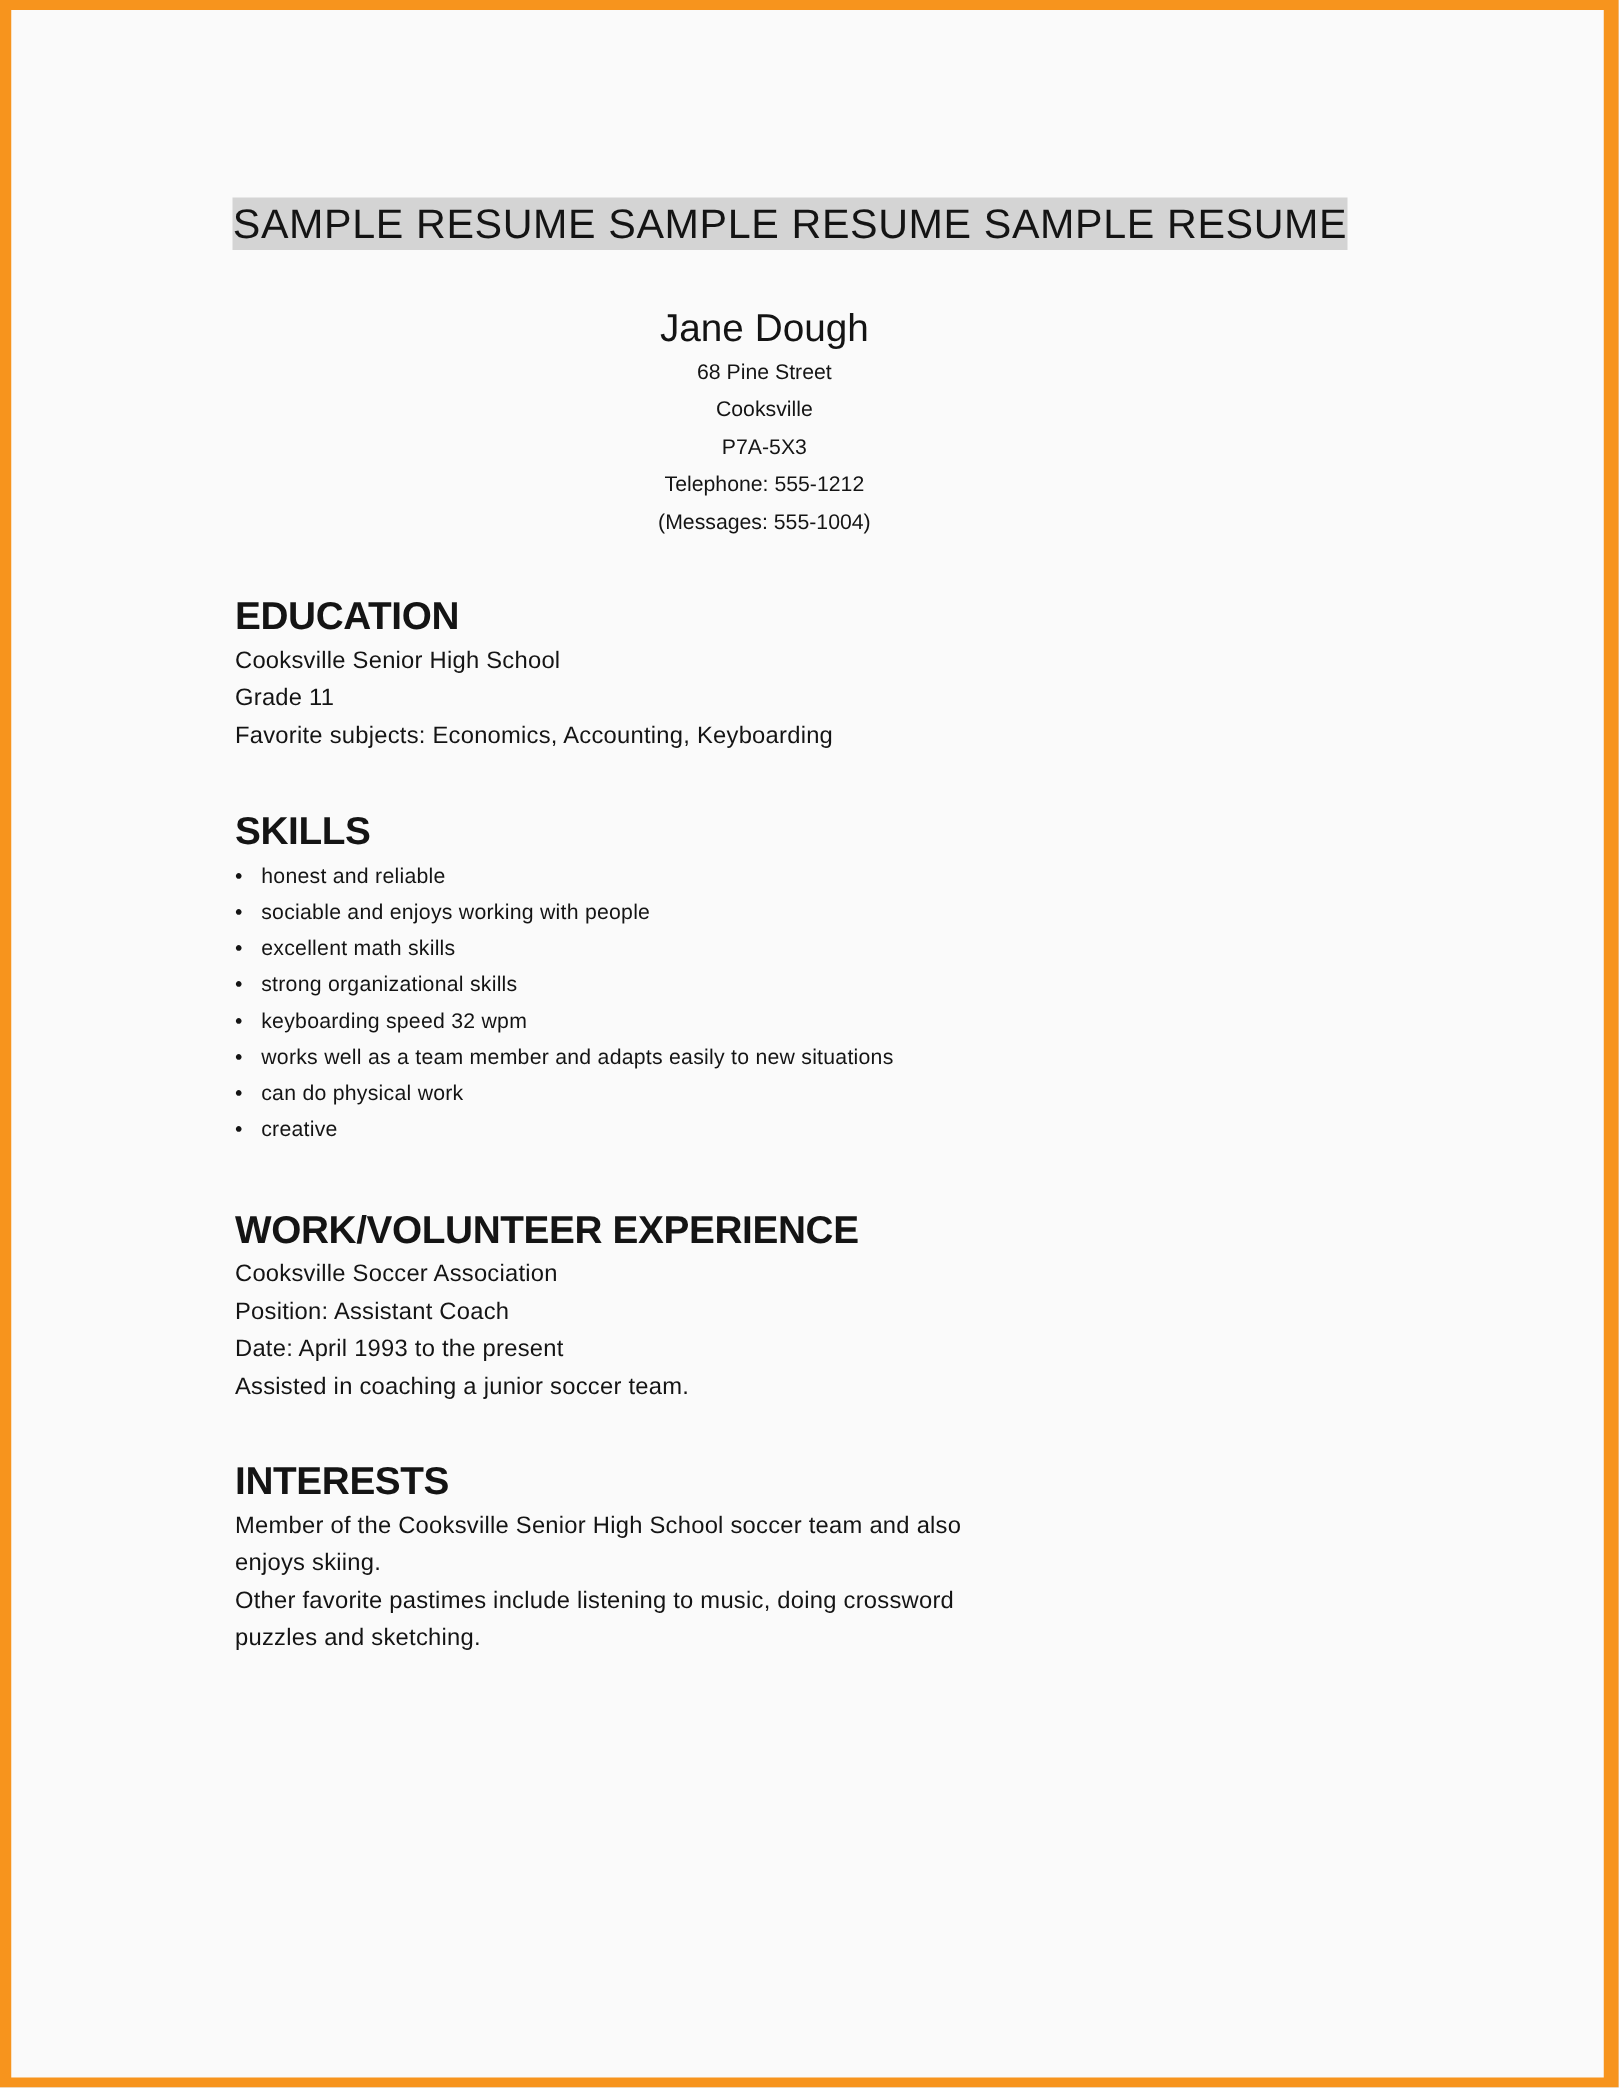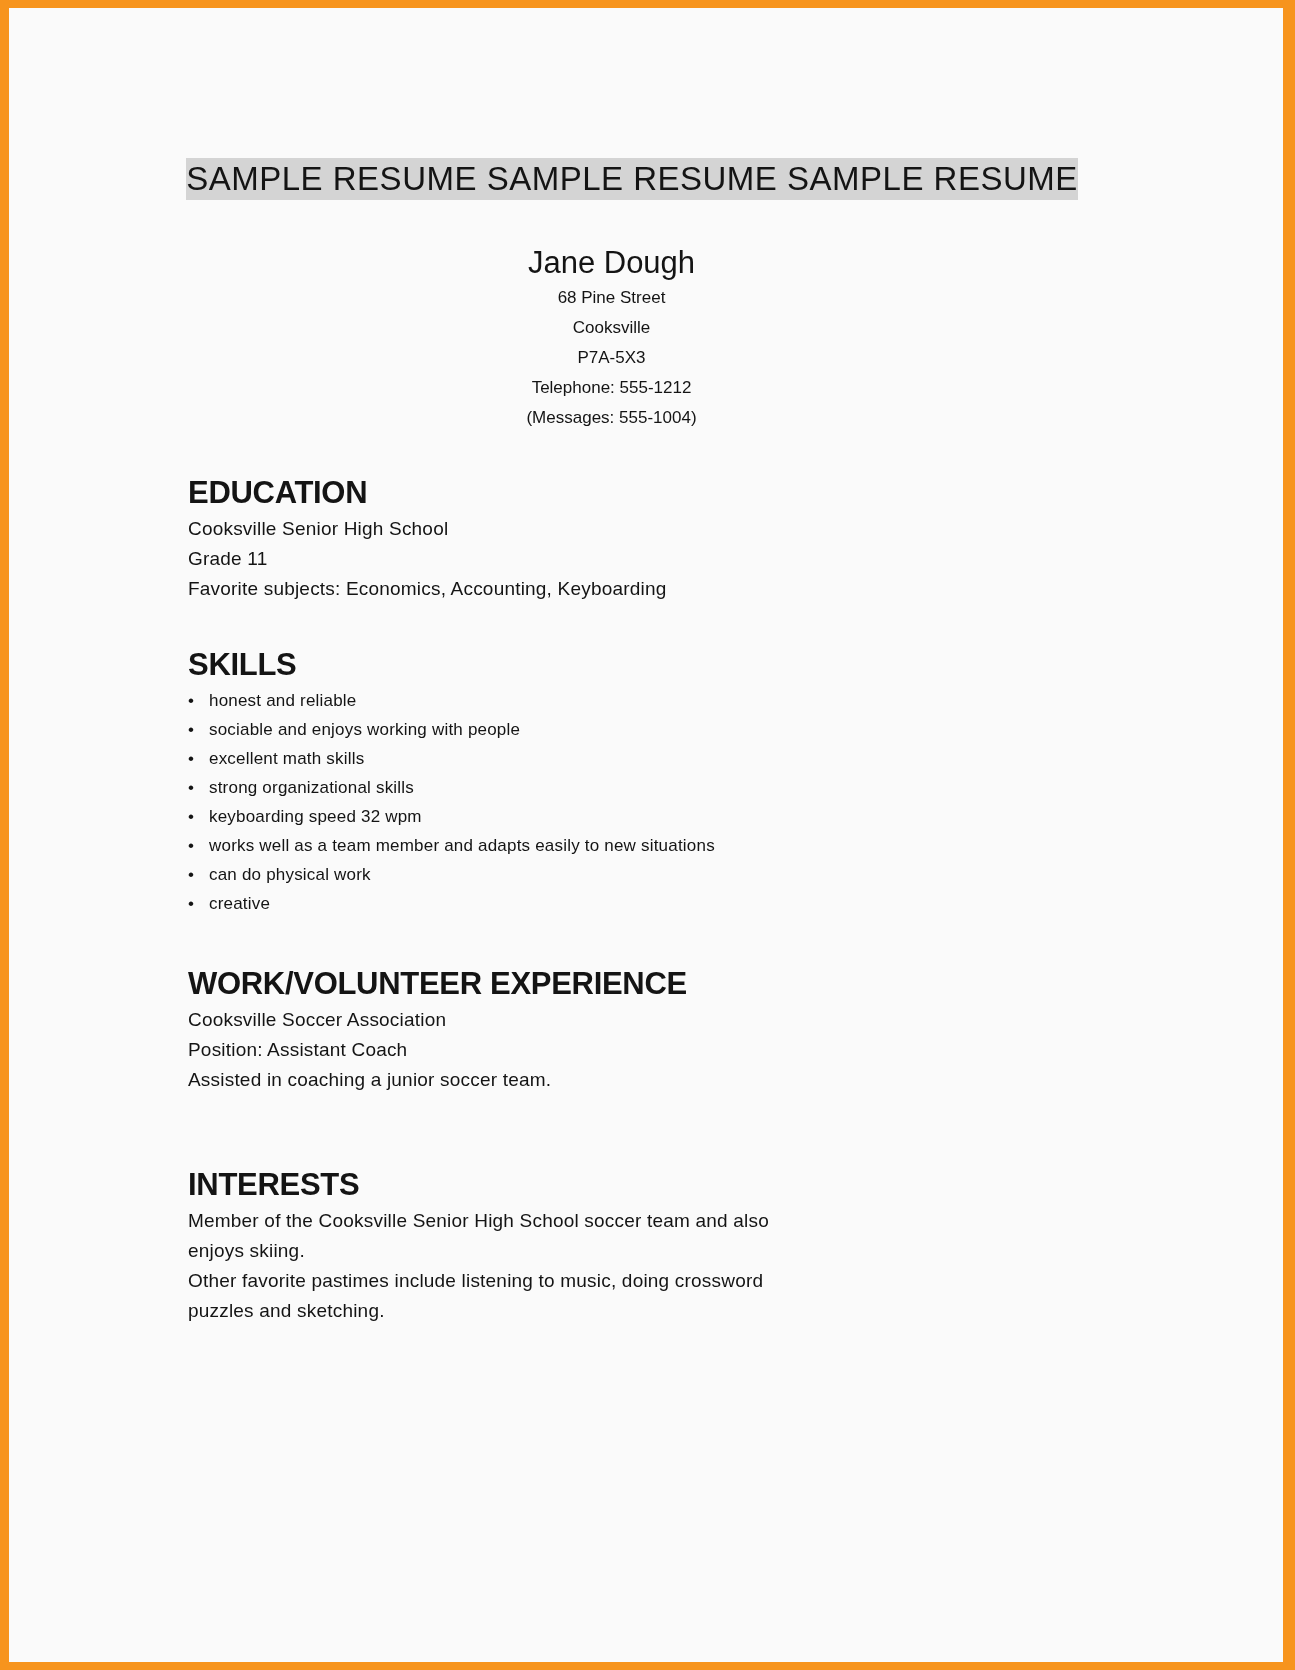--- a/index.html
+++ b/index.html
@@ -138,20 +138,21 @@
       </div>
       <div class="bullet-line">
         <span class="bullet-dot">•</span><span>creative</span>
       </div>
     </div>
 
     <div class="section" id="sec-work">
       <div class="section-heading">WORK/VOLUNTEER EXPERIENCE</div>
       <div class="body-line">Cooksville Soccer Association</div>
       <div class="body-line">Position: Assistant Coach</div>
+      <div class="body-line">Date: April 1993 to the present</div>
       <div class="body-line">Assisted in coaching a junior soccer team.</div>
     </div>
 
     <div class="section" id="sec-interests">
       <div class="section-heading">INTERESTS</div>
       <div class="body-line">Member of the Cooksville Senior High School soccer team and also</div>
       <div class="body-line">enjoys skiing.</div>
       <div class="body-line">Other favorite pastimes include listening to music, doing crossword</div>
       <div class="body-line">puzzles and sketching.</div>
     </div>

